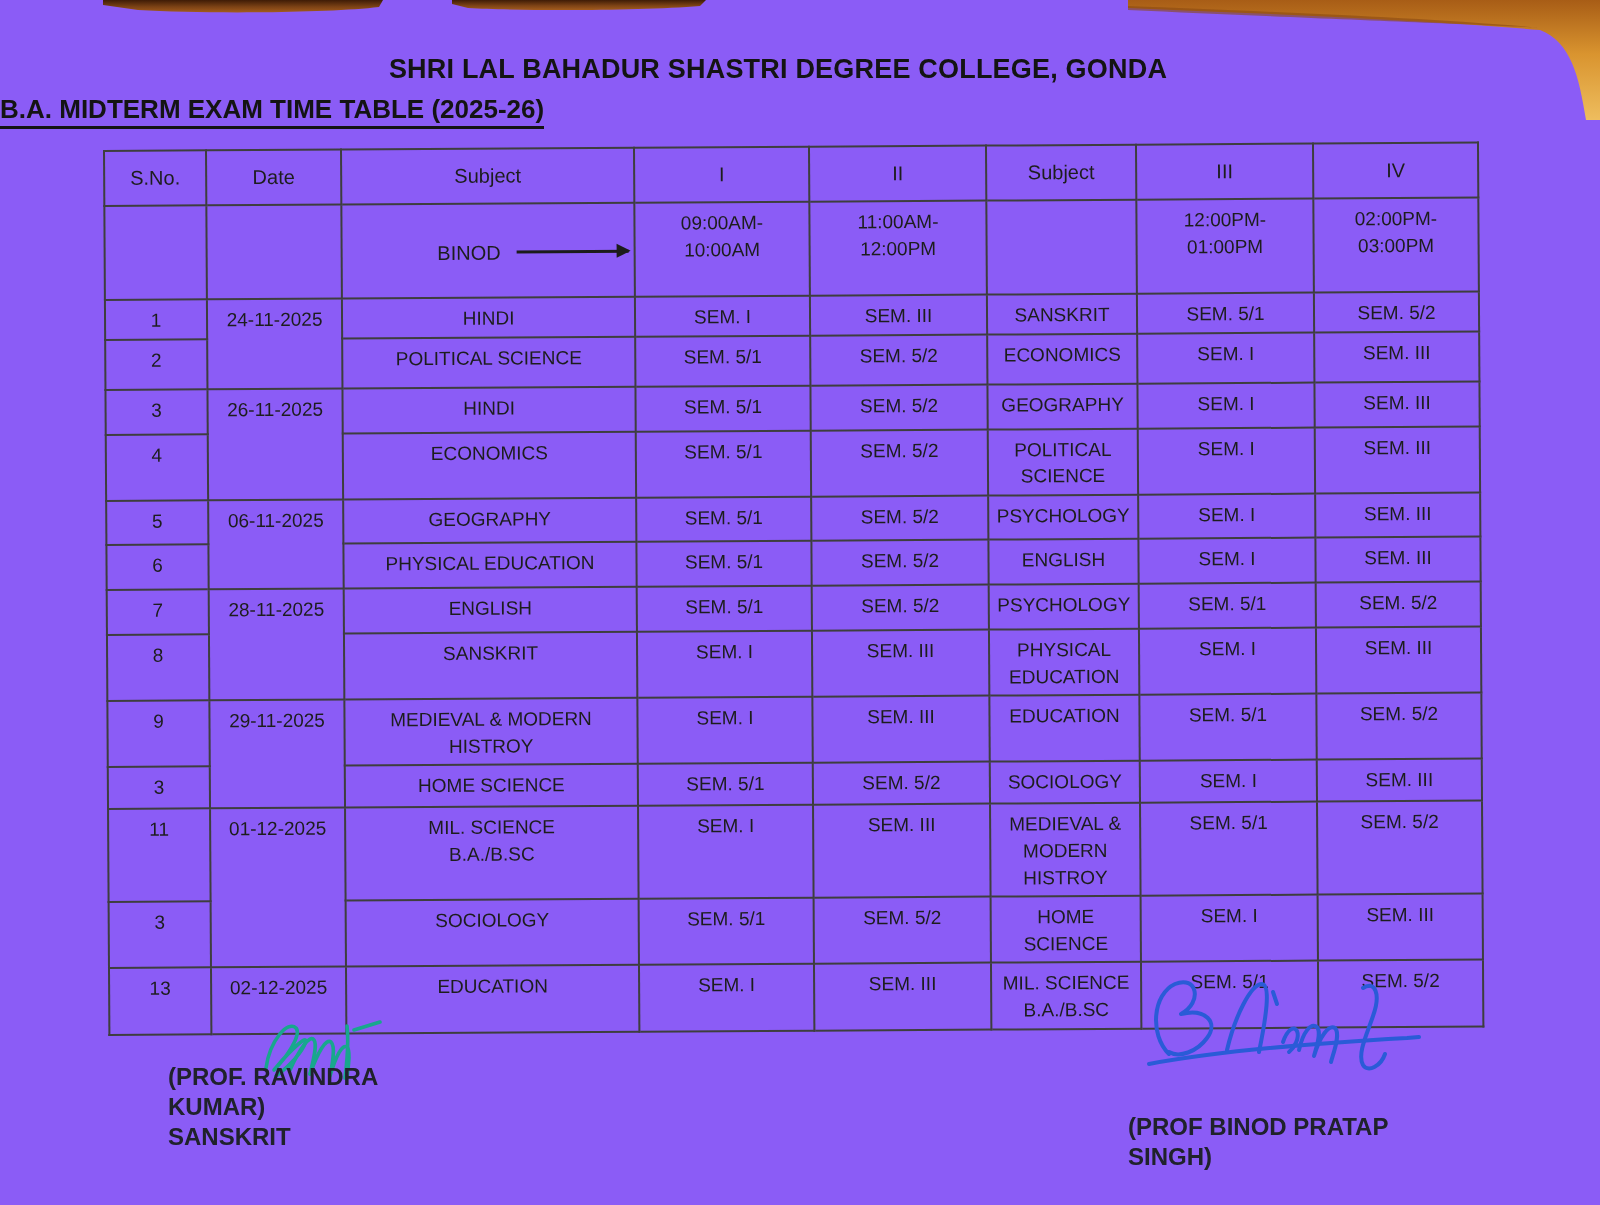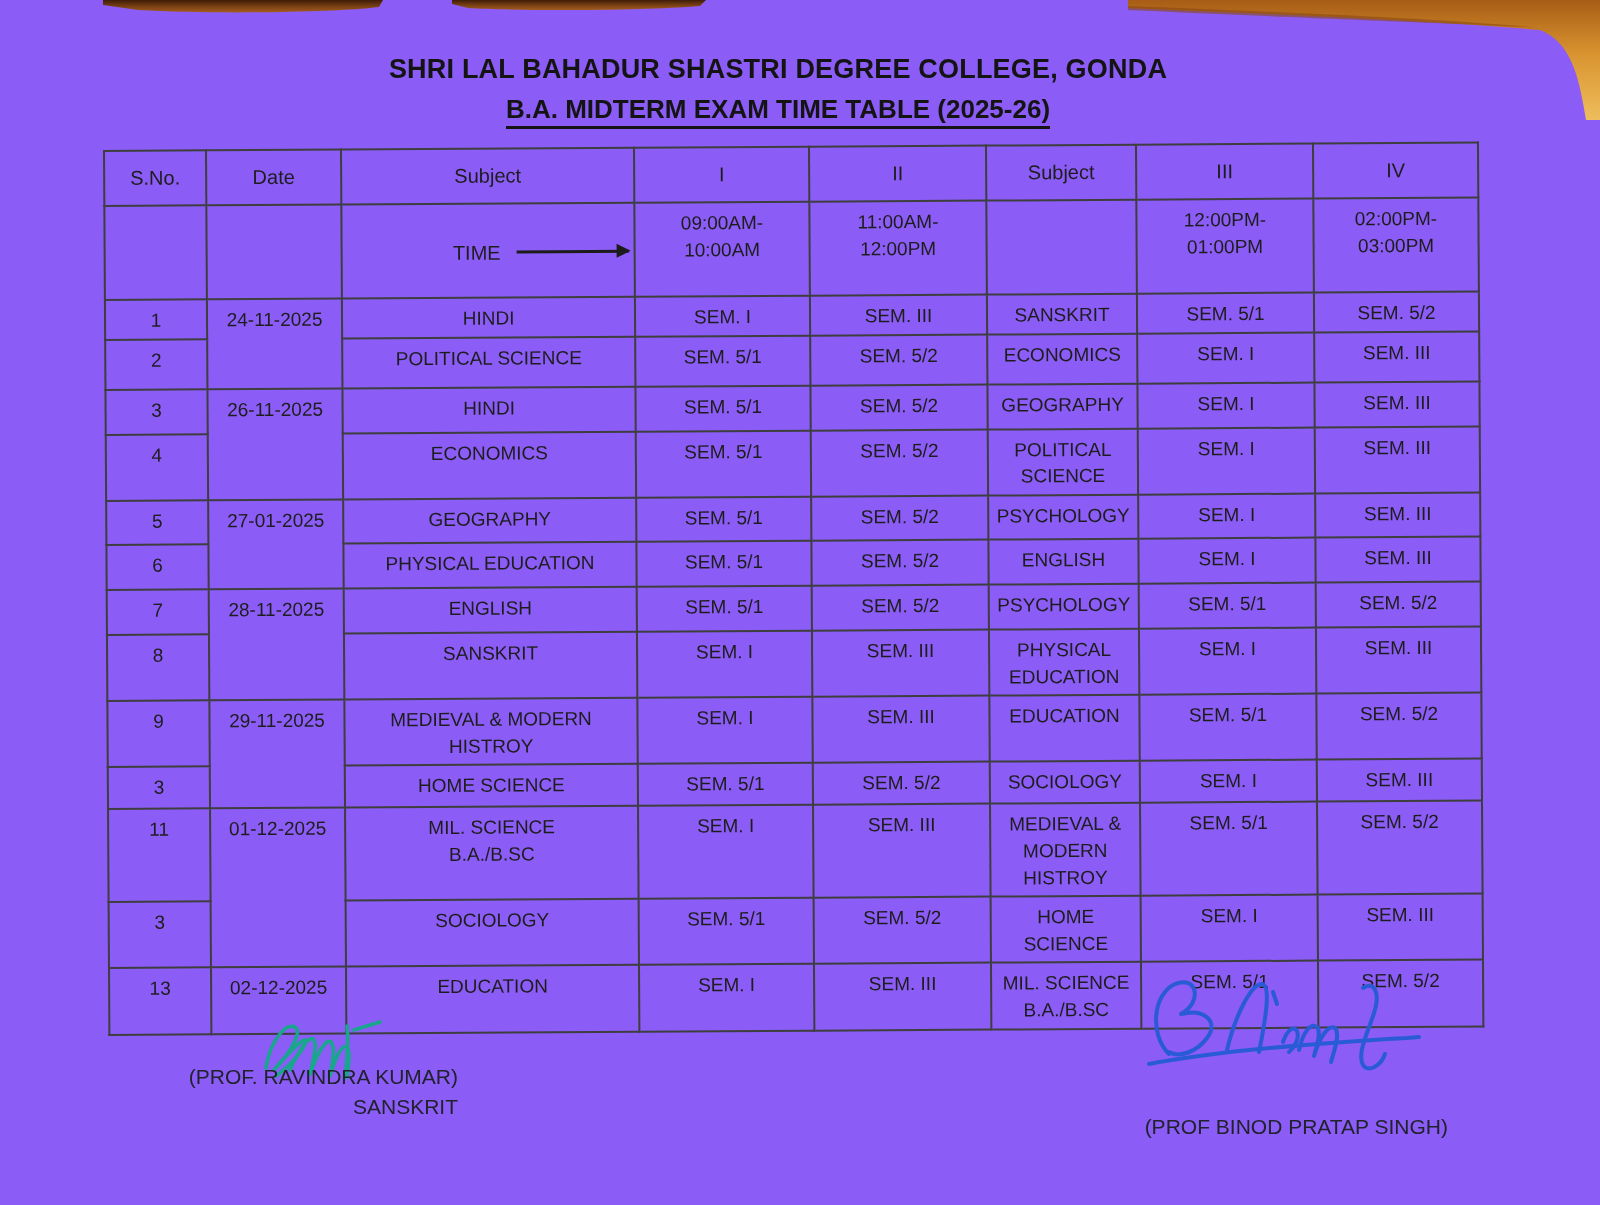--- a/index.html
+++ b/index.html
@@ -4,21 +4,21 @@
 <style>
   html,body{margin:0;padding:0;background:#e8e8e8;}
   .page{
     position:relative; width:1600px; height:1205px; margin:0 auto;
     background:#8b5cf6; overflow:hidden;
     font-family:"Liberation Sans", sans-serif; color:#1f1f1f;
   }
   
   .title1{position:absolute; top:54px; left:0; width:1556px; text-align:center;
     font-size:27px; font-weight:700; letter-spacing:.2px; color:#141414;}
-  .title2{position:absolute; top:94px; left:0; width:1556px; text-align:center;
+  .title2{position:absolute; top:94px; left:0; width:1556px; text-align:left;
     font-size:26px; font-weight:700; color:#141414;}
   .title2 .u{border-bottom:3px solid #141414; padding-bottom:2px;}
   
   .tablewrap{position:absolute; left:103px; top:150px;
     transform:rotate(-0.35deg); transform-origin:0 0;}
   table.tt{border-collapse:collapse; table-layout:fixed; width:1374px;
     background:transparent;}
   table.tt th, table.tt td{
     border:2px solid #3e3e3e; text-align:center; vertical-align:top;
     padding:7px 4px 4px; font-size:19px; line-height:1.4; color:#1d1d1d;
@@ -30,22 +30,22 @@
   .timecell{display:flex; align-items:center; justify-content:flex-end;
     padding-right:1px; font-size:20px;}
   .arrow{display:inline-block; width:112px; height:3px; background:#1c1c1c;
     position:relative; margin-left:16px;}
   .arrow::after{content:""; position:absolute; right:-2px; top:-6px;
     border-left:14px solid #1c1c1c; border-top:7px solid transparent;
     border-bottom:7px solid transparent;}
   
   .sig{position:absolute;}
   .sig path{fill:none; stroke-linecap:round; stroke-linejoin:round;}
-  .footer-block{position:absolute; text-align:right; font-size:21px; color:#20222c;
-    line-height:30px;}
+  .footer-block{position:absolute; text-align:left; font-size:24px; color:#20222c;
+    line-height:30px;font-weight:bold;}
   
   .wood{position:absolute; left:0; top:0; pointer-events:none;}
 </style>
 </head>
 <body>
 
 <div class="page">
 
   <svg class="wood" width="1600" height="135" viewBox="0 0 1600 135">
     <defs>
@@ -94,21 +94,21 @@
         <th>II</th>
         <th>Subject</th>
         <th>III</th>
         <th>IV</th>
       </tr>
       <tr style="height:62px">
         <td></td>
         <td></td>
         <td>
           <div class="timecell">
-            <span>TIME</span>
+            <span>BINOD</span>
             <span class="arrow"></span>
           </div>
         </td>
         <td>09:00AM-
 10:00AM</td>
         <td>11:00AM-
 12:00PM</td>
         <td></td>
         <td>12:00PM-
 01:00PM</td>
@@ -152,21 +152,21 @@
         <td>SEM. 5/1</td>
         <td>SEM. 5/2</td>
         <td>POLITICAL
 SCIENCE</td>
         <td>SEM. I</td>
         <td>SEM. III</td>
       </tr>
 
       <tr style="height:44px">
         <td>5</td>
-        <td rowspan="2" class="vmid">27-01-2025</td>
+        <td rowspan="2" class="vmid">06-11-2025</td>
         <td>GEOGRAPHY</td>
         <td>SEM. 5/1</td>
         <td>SEM. 5/2</td>
         <td>PSYCHOLOGY</td>
         <td>SEM. I</td>
         <td>SEM. III</td>
       </tr>
       <tr style="height:45px">
         <td>6</td>
         <td>PHYSICAL EDUCATION</td>

